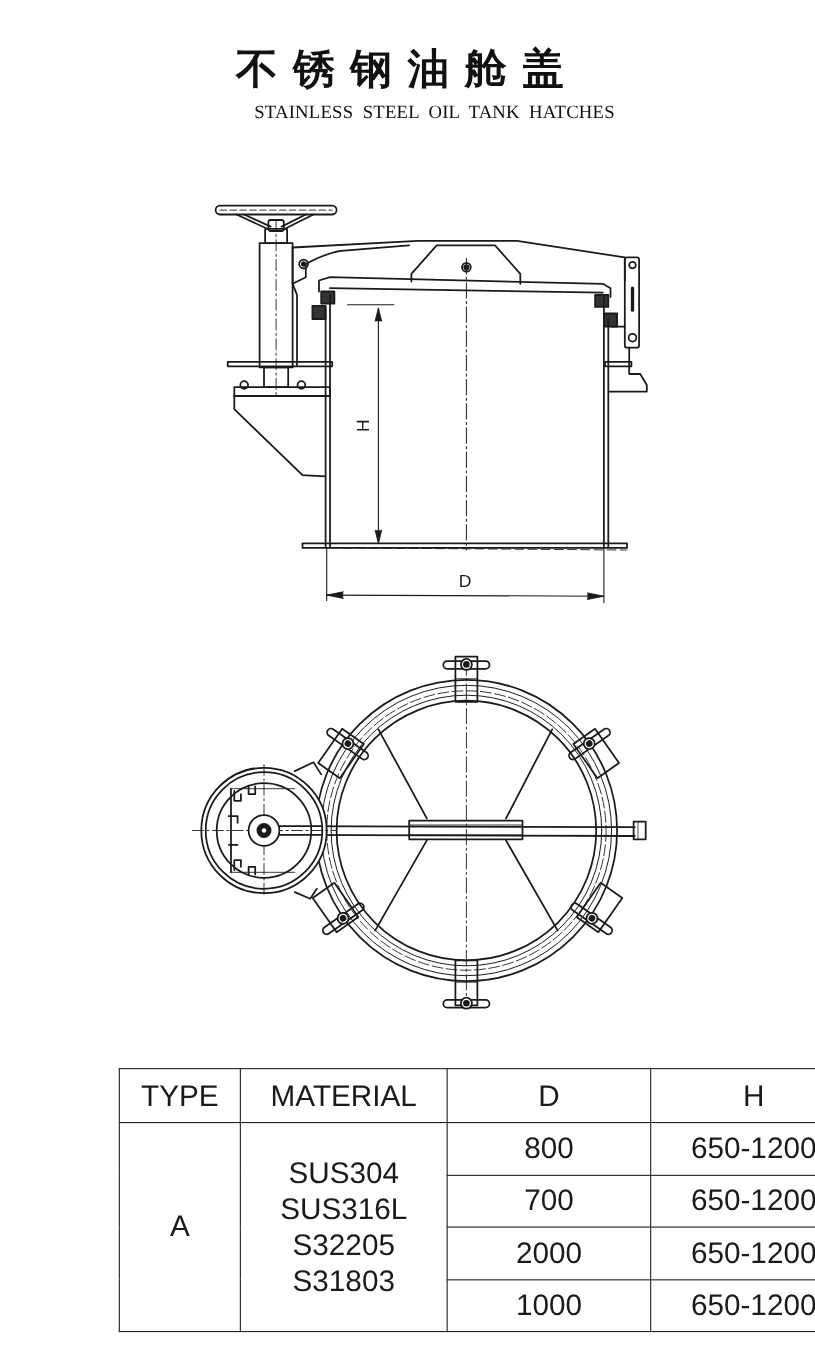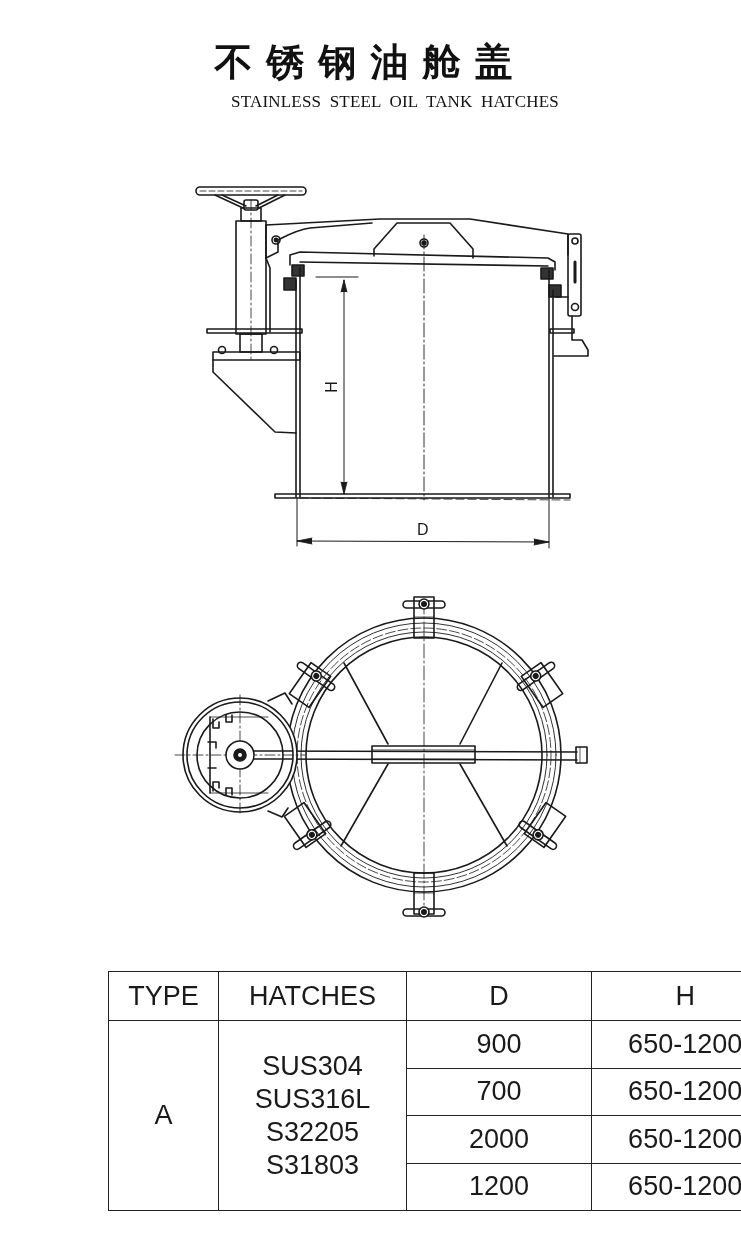--- a/index.html
+++ b/index.html
@@ -187,43 +187,43 @@
 <table class="spec-table">
   <colgroup>
     <col style="width:92px">
     <col style="width:157px">
     <col style="width:155px">
     <col style="width:156px">
   </colgroup>
   <thead>
     <tr>
       <th>TYPE</th>
-      <th>HATCHES</th>
+      <th>MATERIAL</th>
       <th>D</th>
       <th>H</th>
     </tr>
   </thead>
   <tbody>
     <tr>
       <td rowspan="4">A</td>
       <td rowspan="4">
         <span class="mat-line">SUS304</span>
         <span class="mat-line">SUS316L</span>
         <span class="mat-line">S32205</span>
         <span class="mat-line">S31803</span>
       </td>
-      <td>900</td>
+      <td>800</td>
       <td>650-1200</td>
     </tr>
     <tr>
       <td>700</td>
       <td>650-1200</td>
     </tr>
     <tr>
       <td>2000</td>
       <td>650-1200</td>
     </tr>
     <tr>
-      <td>1200</td>
+      <td>1000</td>
       <td>650-1200</td>
     </tr>
   </tbody>
 </table>
 
 </body></html>

